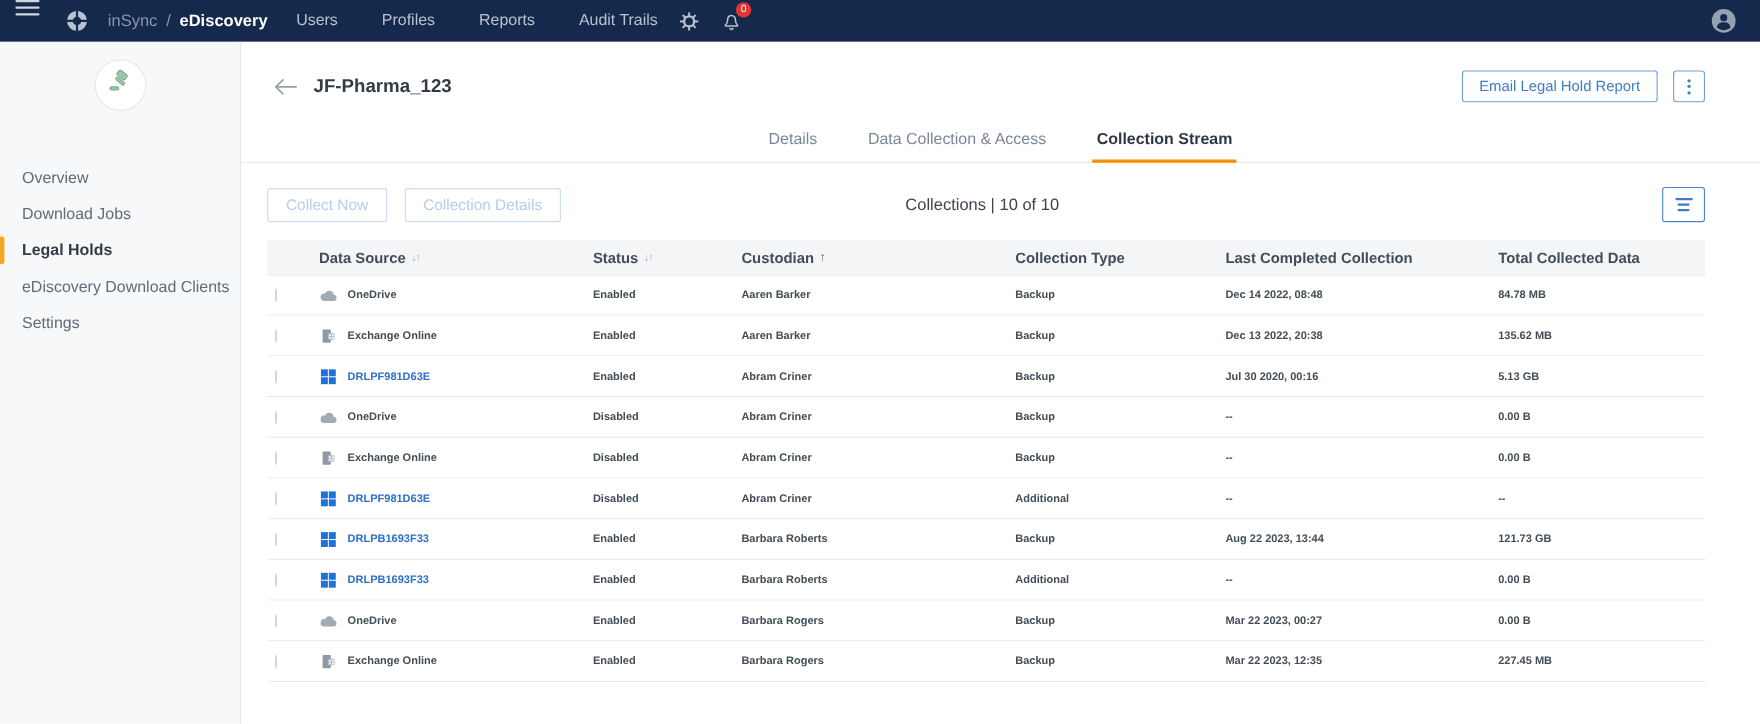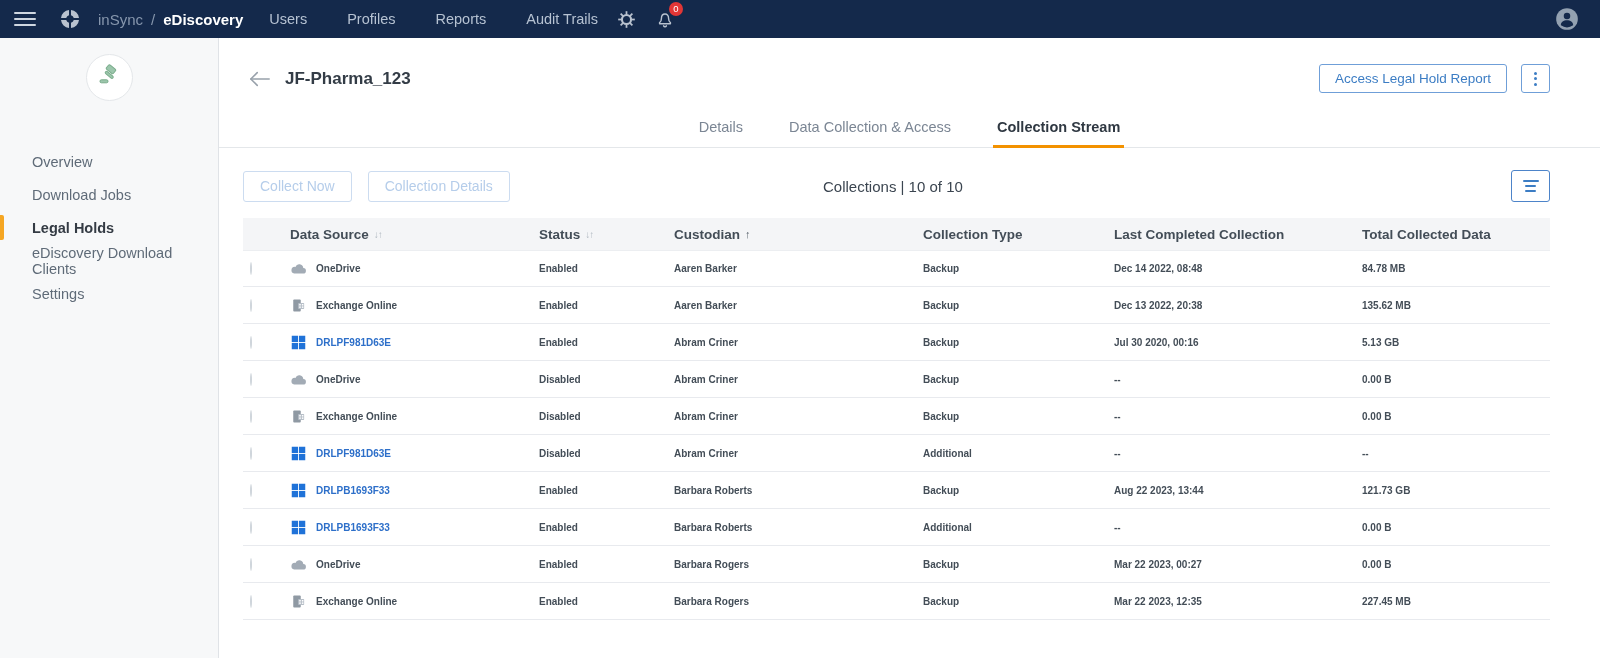--- a/index.html
+++ b/index.html
@@ -1,39 +1,39 @@
 <!DOCTYPE html>
 <html><head>
 <meta charset="utf-8">
 <style>
   * { margin:0; padding:0; box-sizing:border-box; }
   html,body { width:1600px; height:658px; }
   body { font-family:"Liberation Sans", sans-serif; background:#fff; color:#3f4954; overflow:hidden; }
   .app { width:1600px; height:658px; display:flex; flex-direction:column; }
 
   
-  .topbar { height:38px; background:#14294b; display:flex; align-items:center; padding:0 20px 0 14px; flex:0 0 auto; }
+  .topbar { height:38px; background:#14294b; display:flex; padding:0 20px 0 14px; flex:0 0 auto; }
   .hamburger { width:22px; display:flex; flex-direction:column; gap:4px; margin-right:22px; cursor:pointer; }
   .hamburger span { display:block; height:2px; background:#cfd7e1; border-radius:1px; }
   .brand { display:flex; align-items:center; gap:8px; margin-right:26px; }
   .brand .prefix { color:#8696ad; font-size:15px; }
   .brand .sep { color:#8696ad; font-size:15px; }
   .brand .current { color:#ffffff; font-size:15px; font-weight:700; }
   .topnav { display:flex; align-items:center; gap:40px; }
   .topnav .nav-item { color:#b6c2d2; font-size:14.5px; cursor:pointer; }
   .top-icons { display:flex; align-items:center; gap:18px; margin-left:18px; }
   .icon-btn { position:relative; cursor:pointer; display:flex; align-items:center; }
   .badge { position:absolute; top:-7px; right:-8px; background:#e23636; color:#fff; font-size:9.5px; min-width:14px; height:14px; border-radius:8px; display:flex; align-items:center; justify-content:center; padding:0 3px; }
   .topbar-spacer { flex:1; }
 
   
   .body { flex:1; display:flex; min-height:0; }
   .sidebar { width:219px; background:#f7f8f9; border-right:1px solid #e0e3e7; flex:0 0 auto; padding-top:16px; }
   .side-badge { width:47px; height:47px; background:#fff; border:1px solid #e4e7ea; border-radius:50%; margin:0 auto 44px auto; display:flex; align-items:center; justify-content:center; }
-  .side-item { position:relative; display:flex; align-items:center; height:33px; padding-left:32px; font-size:14.5px; color:#5f6b78; cursor:pointer; }
+  .side-item { position:relative; display:flex; align-items:center; height:33px; padding-left:20px; font-size:14.5px; color:#5f6b78; cursor:pointer; }
   .side-item.active { color:#343b44; font-weight:700; }
   .side-item.active::before { content:""; position:absolute; left:0; top:4px; bottom:4px; width:4px; background:#f5a623; border-radius:0 2px 2px 0; }
 
   
   .main { flex:1; background:#fff; display:flex; flex-direction:column; min-width:0; }
   .page-header { display:flex; align-items:center; padding:26px 50px 0 30px; }
   .back-arrow { cursor:pointer; display:flex; align-items:center; margin-right:14px; }
   .page-title { font-size:17px; font-weight:700; color:#333c46; }
   .header-actions { margin-left:auto; display:flex; align-items:center; gap:14px; }
   .btn-outline-blue { background:#fff; border:1px solid #6f9fd8; color:#3c7dc4; font-size:13.5px; height:29px; padding:0 15px; border-radius:3px; cursor:pointer; font-family:inherit; }
@@ -170,21 +170,21 @@
     <div class="main">
       <div class="page-header">
         <span class="back-arrow">
           <svg width="22" height="18" viewBox="0 0 24 18" fill="none" stroke="#98a1ab" stroke-width="1.7" stroke-linecap="round" stroke-linejoin="round">
             <path d="M9 2 L2 9 L9 16"></path>
               <path d="M2 9 H22"></path>
           </svg>
         </span>
         <span class="page-title">JF-Pharma_123</span>
         <div class="header-actions">
-          <button class="btn-outline-blue">Access Legal Hold Report</button>
+          <button class="btn-outline-blue">Email Legal Hold Report</button>
           <div class="kebab-btn">
               <i></i>
               <i></i>
               <i></i>
             </div>
         </div>
       </div>
 
       <div class="tabs-row">
         <div class="tab">Details</div>

